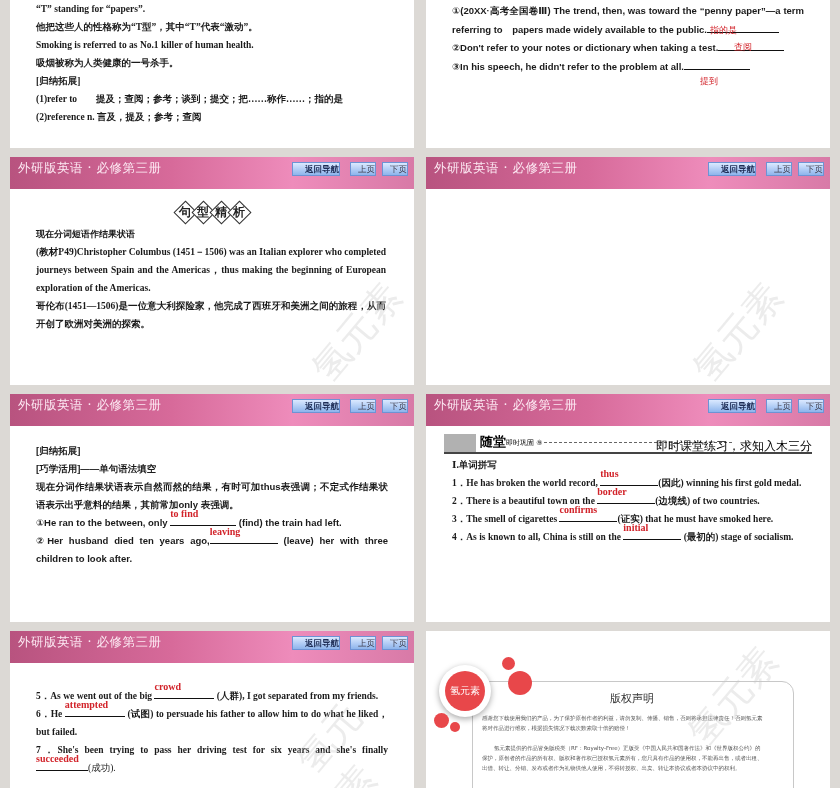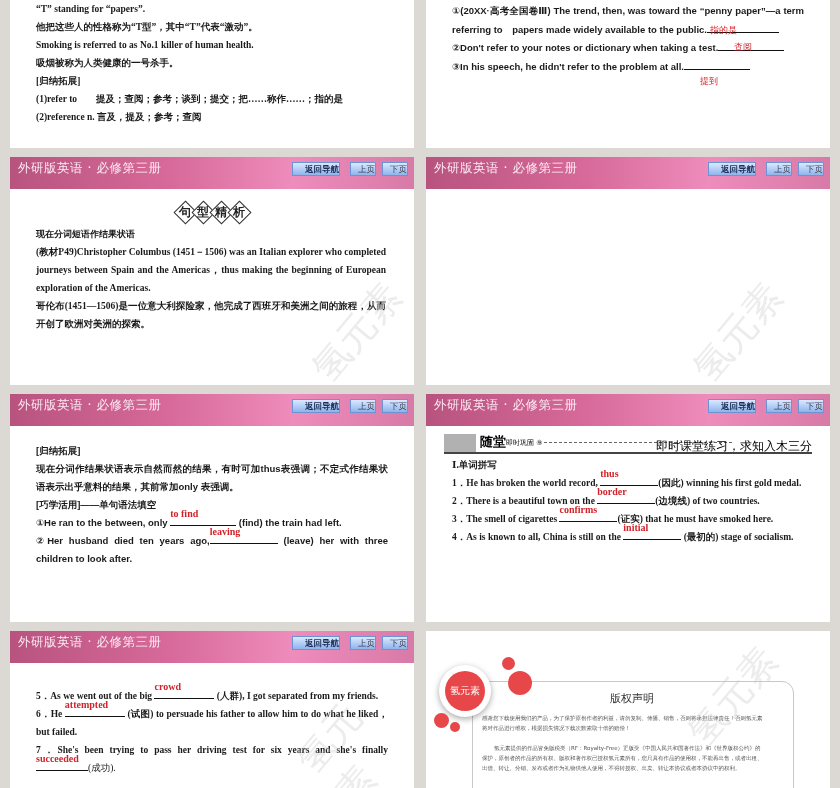--- a/index.html
+++ b/index.html
@@ -98,22 +98,22 @@
 
 <div class="slide" style="left:10px;top:394px;width:404px;height:228px;">
   <div class="hdr">
     <span class="hdr-title">外研版英语 · 必修第三册</span>
     <span class="nav back">返回导航</span>
     <span class="nav prev">上页</span>
     <span class="nav next">下页</span>
   </div>
   <div class="body sans just" style="left:26px;top:48px;width:352px;font-size:9.5px;">
     <p>[归纳拓展]</p>
+    <p>[巧学活用]——单句语法填空</p>
     <p>现在分词作结果状语表示自然而然的结果，有时可加thus表强调；不定式作结果状语表示出乎意料的结果，其前常加only 表强调。</p>
-    <p>[巧学活用]——单句语法填空</p>
     <p><span>①He ran to the between, only</span> <span class="blank" style="width:66px;"><span class="ans" style="text-align:left;">to find</span></span><span> (find) the train had left.</span></p>
     <p><span>②Her husband died ten years ago,</span><span class="blank" style="width:68px;"><span class="ans" style="text-align:left;">leaving</span></span><span> (leave) her with three children to look after.</span></p>
   </div>
 </div>
 
 <div class="slide" style="left:426px;top:394px;width:404px;height:228px;">
   <div class="hdr">
     <span class="hdr-title">外研版英语 · 必修第三册</span>
     <span class="nav back">返回导航</span>
     <span class="nav prev">上页</span>

